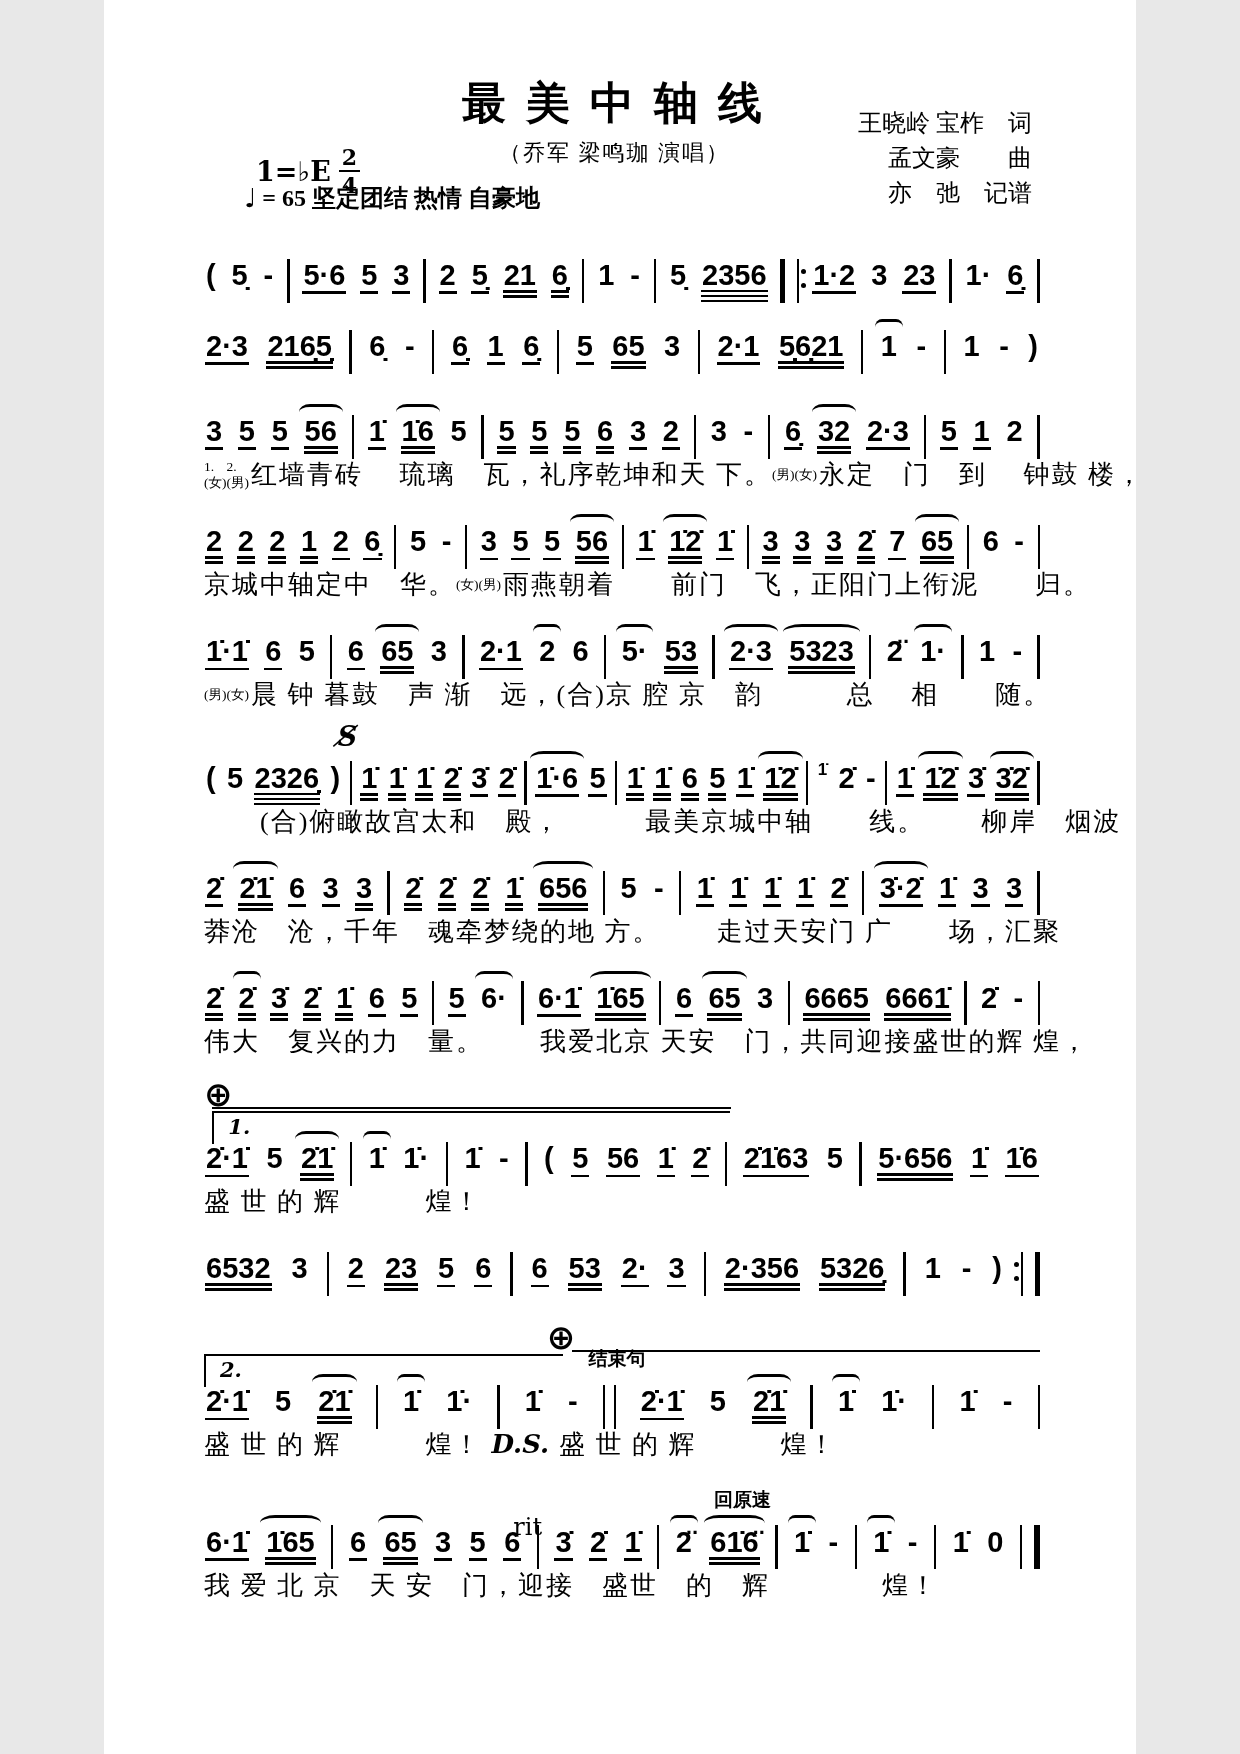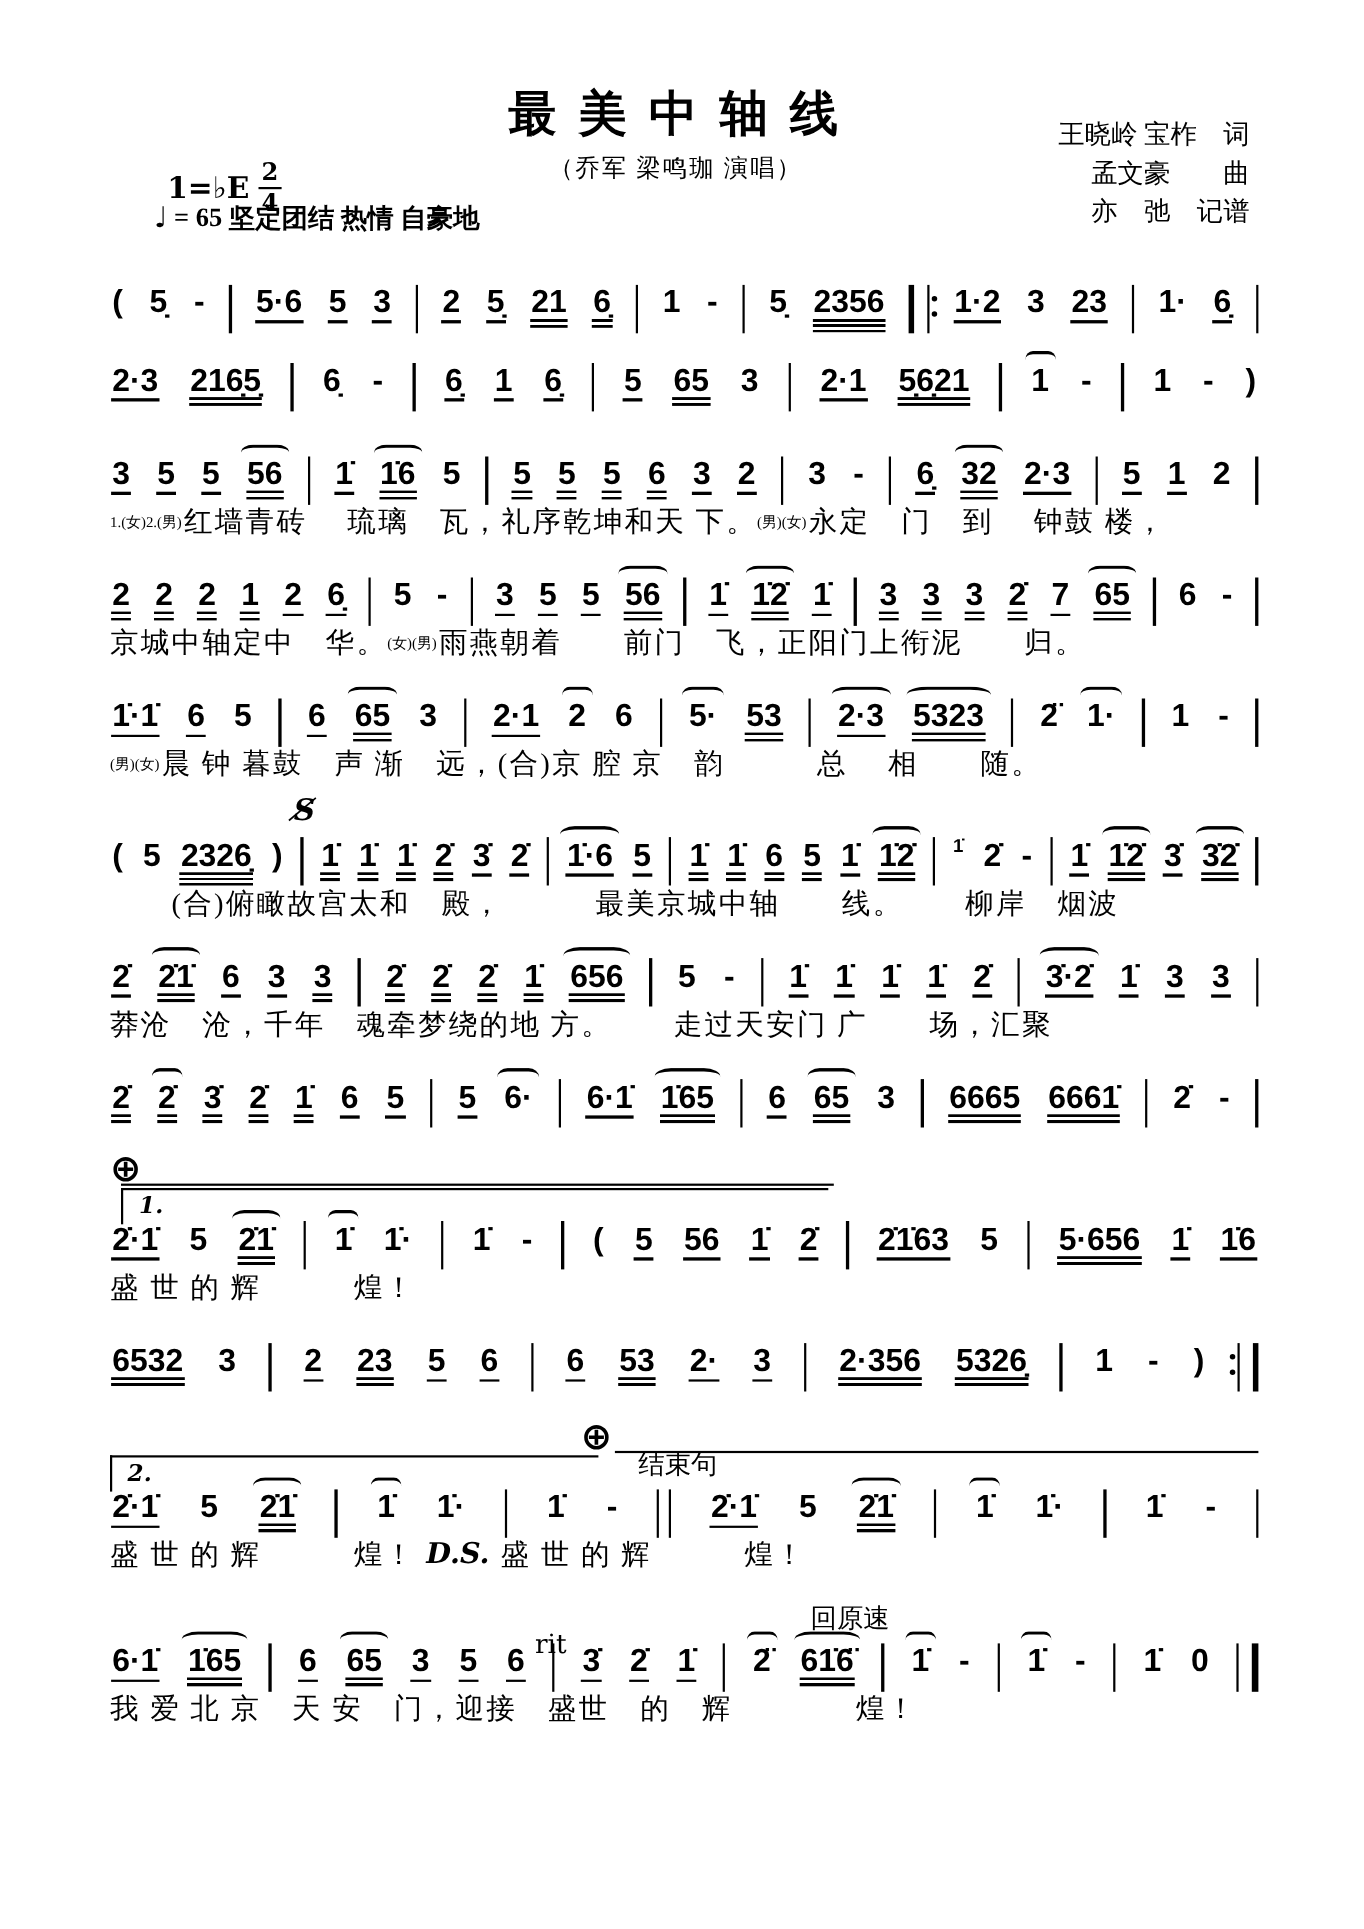--- a/index.html
+++ b/index.html
@@ -1,16 +1,16 @@
 <!DOCTYPE html>
 <html><head>
 <meta charset="utf-8">
 <style>
   html,body{margin:0;padding:0;background:#e8e8e8;}
-  .page{width:1240px;height:1754px;background:#ffffff;margin:0 auto;position:relative;
+  .page{width:1032px;height:1754px;background:#ffffff;margin:0 auto;position:relative;
         font-family:"Liberation Serif", serif;color:#000;overflow:hidden;}
   .content{padding:56px 96px 0 100px;}
 
   
   .header{position:relative;height:176px;}
   .title{position:absolute;left:0;right:0;top:18px;text-align:center;
          font-size:44px;font-weight:bold;letter-spacing:20px;}
   .subtitle{position:absolute;left:0;right:15px;top:82px;text-align:center;font-size:22px;letter-spacing:2px;}
   .keysig{position:absolute;left:52px;top:62px;font-size:27px;font-weight:bold;
           font-family:"DejaVu Serif", serif;display:flex;align-items:center;gap:8px;margin-top:28px;}
@@ -51,21 +51,21 @@
   .ds{font-family:"DejaVu Serif", serif;font-weight:bold;font-style:italic;margin:0 10px;letter-spacing:0;}
   .stack{display:inline-flex;font-size:13.5px;letter-spacing:0;line-height:1.15;margin-right:2px;}
 
   
   .mark{position:absolute;}
   .mark.coda{top:-64px;font-size:34px;font-weight:bold;font-family:"DejaVu Sans", sans-serif;line-height:1;}
   .mark.segno{top:-40px;font-size:27px;font-weight:bold;font-style:italic;font-family:"DejaVu Serif", serif;}
   .mark.hline{top:-34px;border-top:2.4px solid #000;height:0;}
   .mark.volta{top:-30px;height:30px;border-top:2.4px solid #000;border-left:2.4px solid #000;
               padding:1px 0 0 14px;font-size:21px;font-style:italic;font-weight:bold;font-family:"DejaVu Serif", serif;}
-  .mark.text{top:-38px;font-size:24px;font-weight:normal;}
+  .mark.text{top:-38px;font-size:19px;font-weight:bold;}
   .mark.rit{top:-44px;font-size:24px;font-weight:normal;font-family:"DejaVu Serif", serif;margin-top:32px;}
 
   
   .footer{position:absolute;left:0;right:0;bottom:60px;padding:0 14px;}
   .footer .rule{height:5px;background:#000;}
   .footer .f1{margin:10px 0 0 88px;font-size:27px;font-weight:bold;}
   .footer .f2{margin:2px 0 0 320px;font-size:27px;font-weight:bold;}
 </style>
 </head>
 <body>
@@ -364,20 +364,23 @@
             <span class="note u2 a">65</span>
             <span class="note">3</span>
             <span class="bar b-s"></span>
             <span class="note u2">6665</span>
             <span class="note u2">6661̇</span>
             <span class="bar b-s"></span>
             <span class="note">2̇</span>
             <span class="note">-</span>
             <span class="bar b-s"></span>
           </div>
+          <div class="lyrics-row">
+            <span class="lyr">伟大　复兴的力　量。　　我爱北京 天安　门，共同迎接盛世的辉 煌，</span>
+          </div>
         </div>
         <div class="system" style="margin-top: 84px;">
           <div class="mark coda" style="left: 0%;">⊕</div>
           <div class="mark hline" style="left: 1%; width: 62%;"></div>
           <div class="mark volta" style="left: 1%; width: 60%;">1.</div>
           <div class="notes-row">
             <span class="note u1">2̇·1̇</span>
             <span class="note">5</span>
             <span class="note u2 a">2̇1̇</span>
             <span class="bar b-s"></span>

